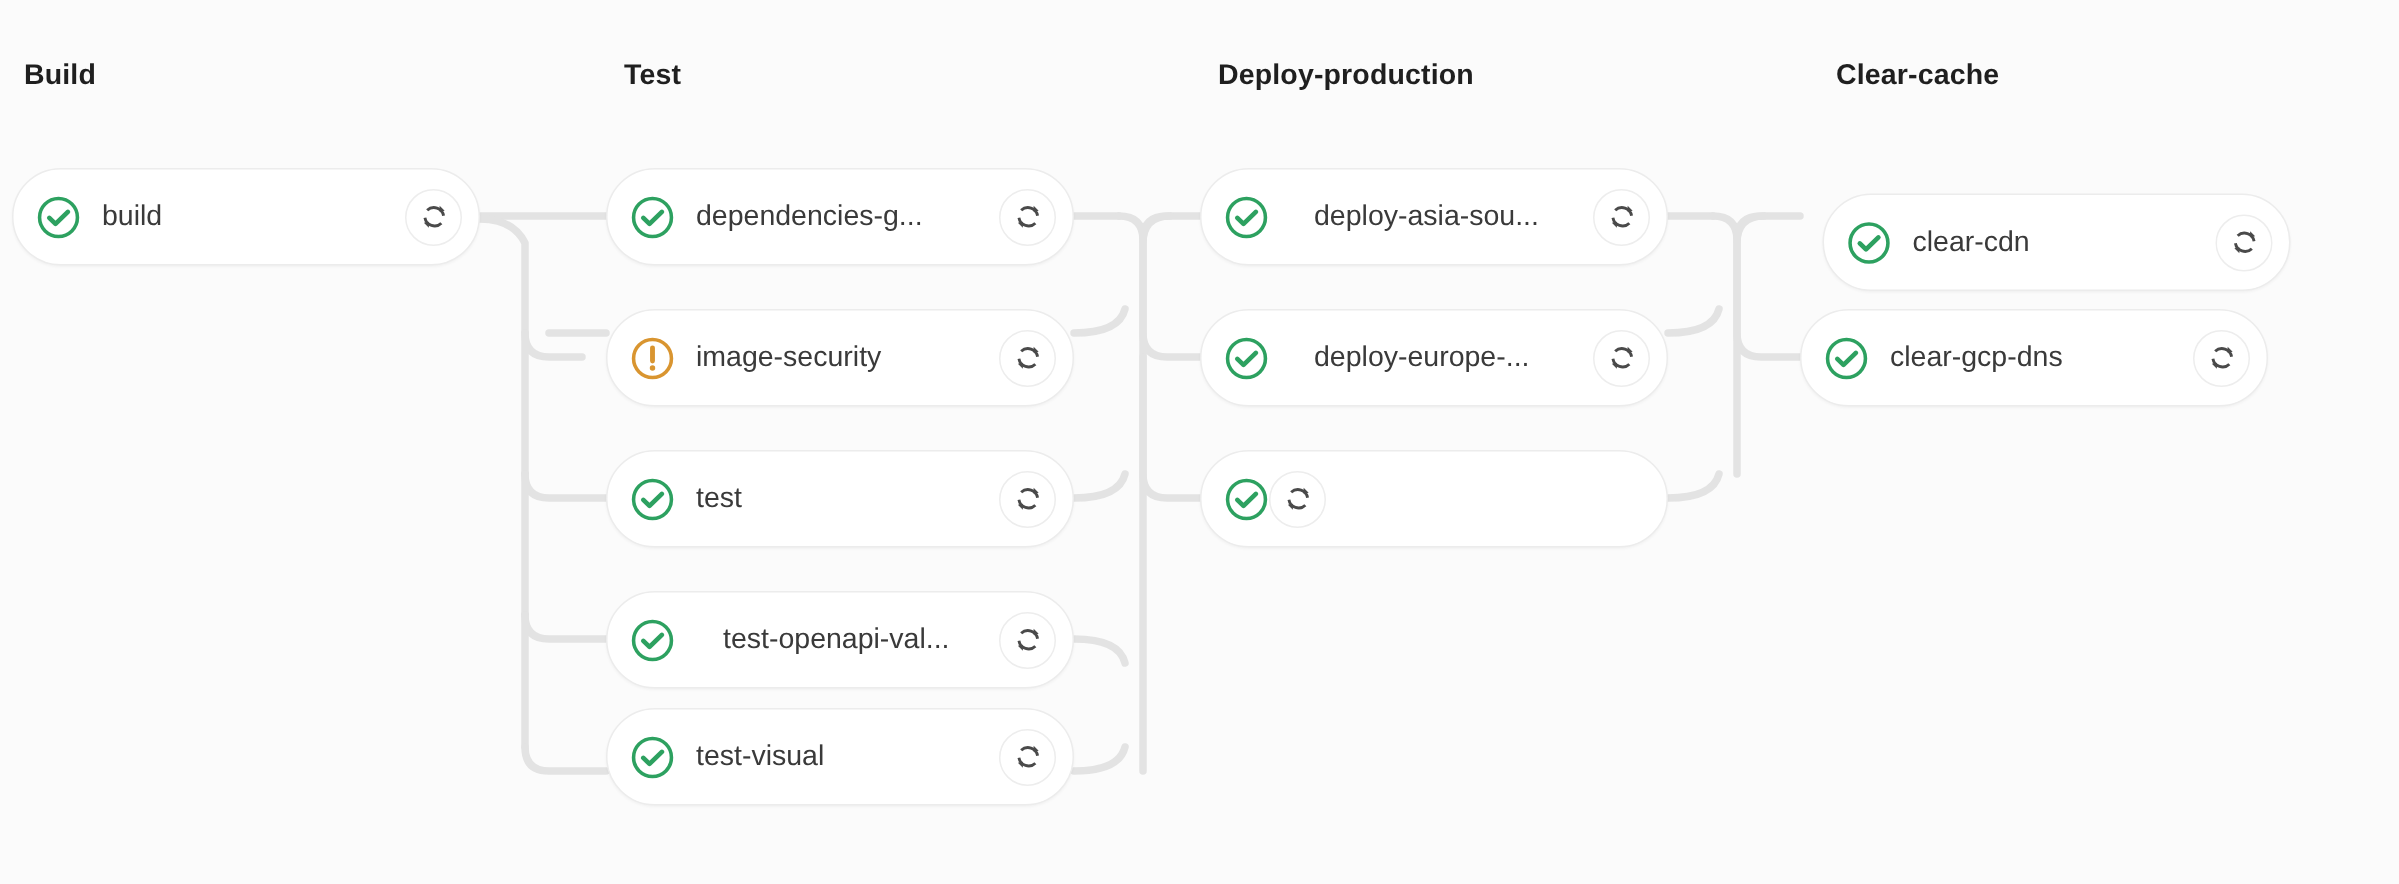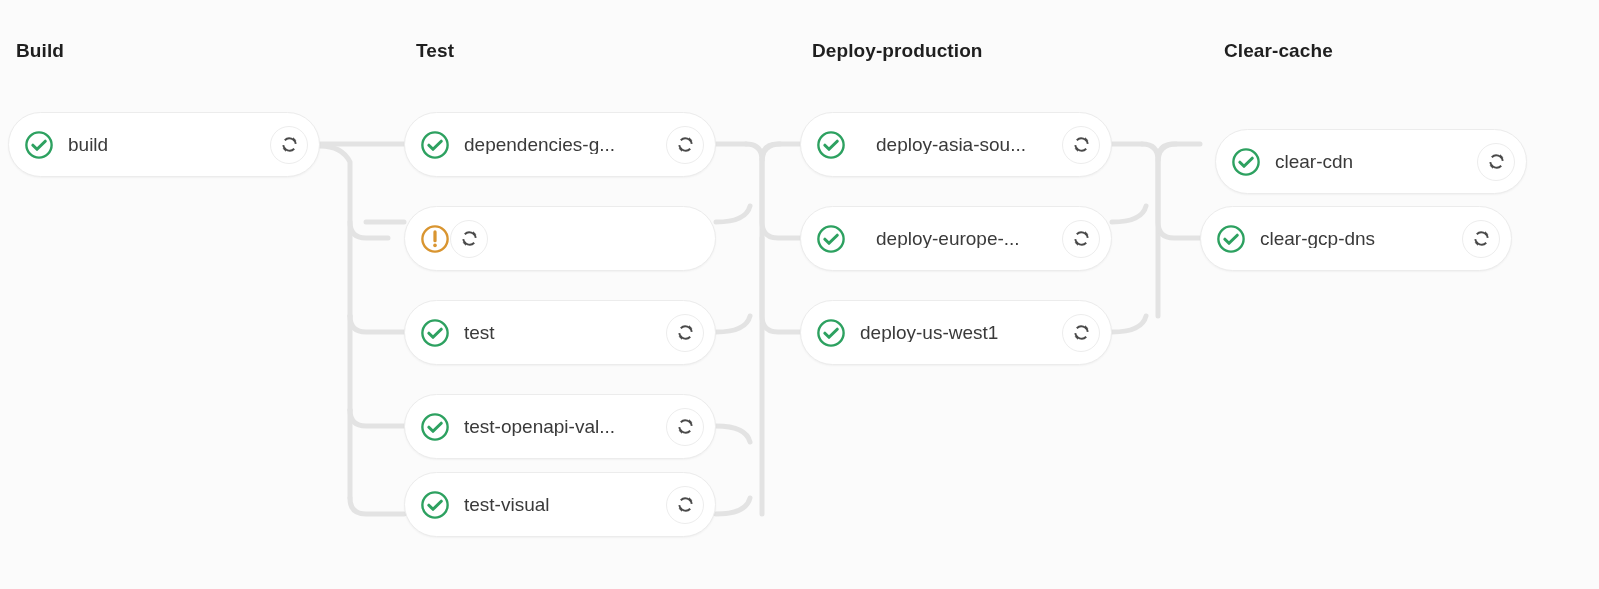--- a/index.html
+++ b/index.html
@@ -186,20 +186,21 @@
           </button>
         </div>
         <div class="job-card" style="top: 206px; left: 0px;">
           <span class="status-icon">
             <svg viewBox="0 0 24 24" xmlns="http://www.w3.org/2000/svg">
               <circle cx="12" cy="12" r="10.1" fill="none" stroke="#d99530" stroke-width="1.9"></circle>
               <path d="M12 6.3 L12 13.3" fill="none" stroke="#d99530" stroke-width="2.6" stroke-linecap="round"></path>
               <circle cx="12" cy="17.1" r="1.45" fill="#d99530"></circle>
             </svg>
           </span>
+          <span class="job-name">image-security</span>
           <button class="retry-button" title="Retry">
             <span style="display: flex;">
               <svg viewBox="0 0 24 24" xmlns="http://www.w3.org/2000/svg">
                 <path d="M19.1 11.2 A7.4 7.4 0 0 0 6.6 7.1" fill="none" stroke="#4a4a4a" stroke-width="2.2" stroke-linecap="butt"></path>
                 <path d="M4.9 12.8 A7.4 7.4 0 0 0 17.4 16.9" fill="none" stroke="#4a4a4a" stroke-width="2.2" stroke-linecap="butt"></path>
                 <path d="M16.1 3.6 L19.9 7.4 L16.1 8.2 Z" fill="#4a4a4a"></path>
                 <path d="M7.9 20.4 L4.1 16.6 L7.9 15.8 Z" fill="#4a4a4a"></path>
               </svg>
             </span>
           </button>
@@ -216,21 +217,21 @@
             <span style="display: flex;">
               <svg viewBox="0 0 24 24" xmlns="http://www.w3.org/2000/svg">
                 <path d="M19.1 11.2 A7.4 7.4 0 0 0 6.6 7.1" fill="none" stroke="#4a4a4a" stroke-width="2.2" stroke-linecap="butt"></path>
                 <path d="M4.9 12.8 A7.4 7.4 0 0 0 17.4 16.9" fill="none" stroke="#4a4a4a" stroke-width="2.2" stroke-linecap="butt"></path>
                 <path d="M16.1 3.6 L19.9 7.4 L16.1 8.2 Z" fill="#4a4a4a"></path>
                 <path d="M7.9 20.4 L4.1 16.6 L7.9 15.8 Z" fill="#4a4a4a"></path>
               </svg>
             </span>
           </button>
         </div>
-        <div class="job-card" style="top: 394px; left: 0px;">
+        <div class="job-card" style="top: 394px; left: 0px; gap: 18px;">
           <span class="status-icon">
             <svg viewBox="0 0 24 24" xmlns="http://www.w3.org/2000/svg">
               <circle cx="12" cy="12" r="10.1" fill="none" stroke="#2da160" stroke-width="1.9"></circle>
               <path d="M7.1 12.2 L10.4 15.4 L17 9" fill="none" stroke="#2da160" stroke-width="2.5" stroke-linecap="round" stroke-linejoin="round"></path>
             </svg>
           </span>
           <span class="job-name">test-openapi-val...</span>
           <button class="retry-button" title="Retry">
             <span style="display: flex;">
               <svg viewBox="0 0 24 24" xmlns="http://www.w3.org/2000/svg">
@@ -302,21 +303,20 @@
             </span>
           </button>
         </div>
         <div class="job-card" style="top: 300px; left: 0px;">
           <span class="status-icon">
             <svg viewBox="0 0 24 24" xmlns="http://www.w3.org/2000/svg">
               <circle cx="12" cy="12" r="10.1" fill="none" stroke="#2da160" stroke-width="1.9"></circle>
               <path d="M7.1 12.2 L10.4 15.4 L17 9" fill="none" stroke="#2da160" stroke-width="2.5" stroke-linecap="round" stroke-linejoin="round"></path>
             </svg>
           </span>
-          <span class="job-name">deploy-us-west1</span>
           <button class="retry-button" title="Retry">
             <span style="display: flex;">
               <svg viewBox="0 0 24 24" xmlns="http://www.w3.org/2000/svg">
                 <path d="M19.1 11.2 A7.4 7.4 0 0 0 6.6 7.1" fill="none" stroke="#4a4a4a" stroke-width="2.2" stroke-linecap="butt"></path>
                 <path d="M4.9 12.8 A7.4 7.4 0 0 0 17.4 16.9" fill="none" stroke="#4a4a4a" stroke-width="2.2" stroke-linecap="butt"></path>
                 <path d="M16.1 3.6 L19.9 7.4 L16.1 8.2 Z" fill="#4a4a4a"></path>
                 <path d="M7.9 20.4 L4.1 16.6 L7.9 15.8 Z" fill="#4a4a4a"></path>
               </svg>
             </span>
           </button>

